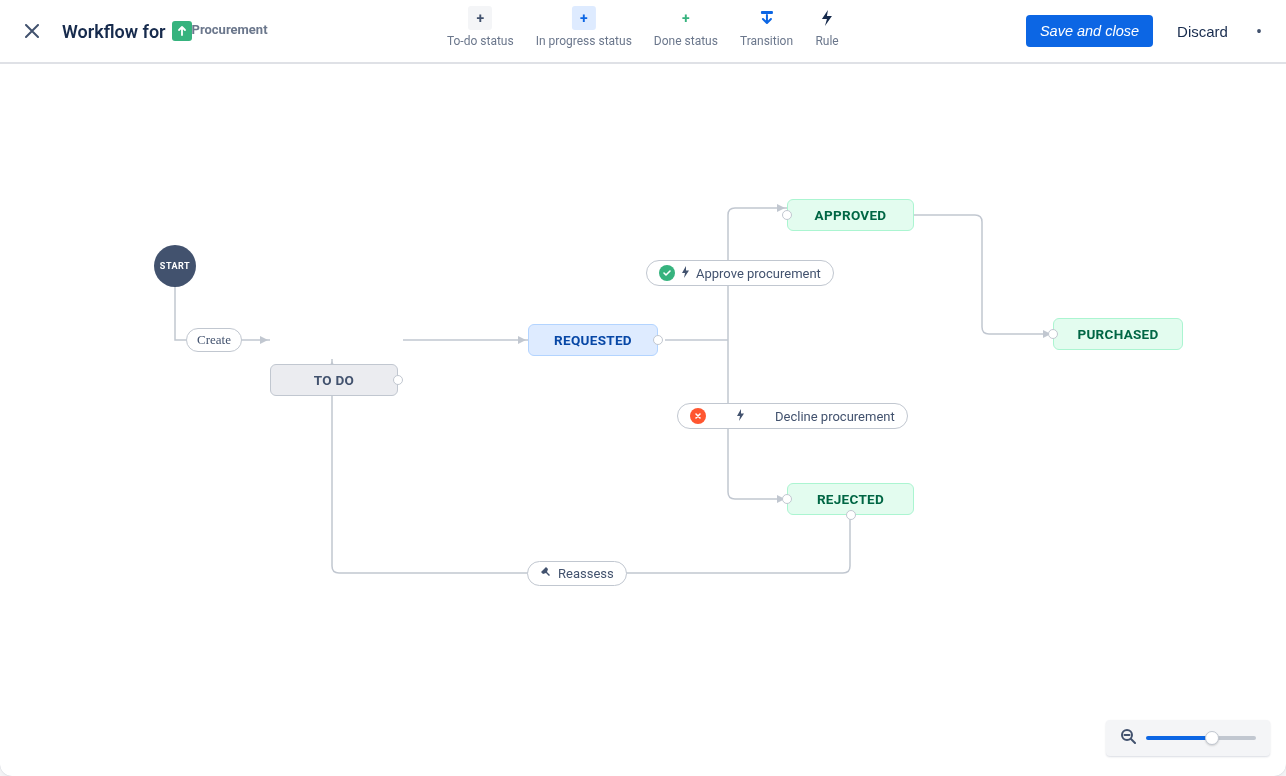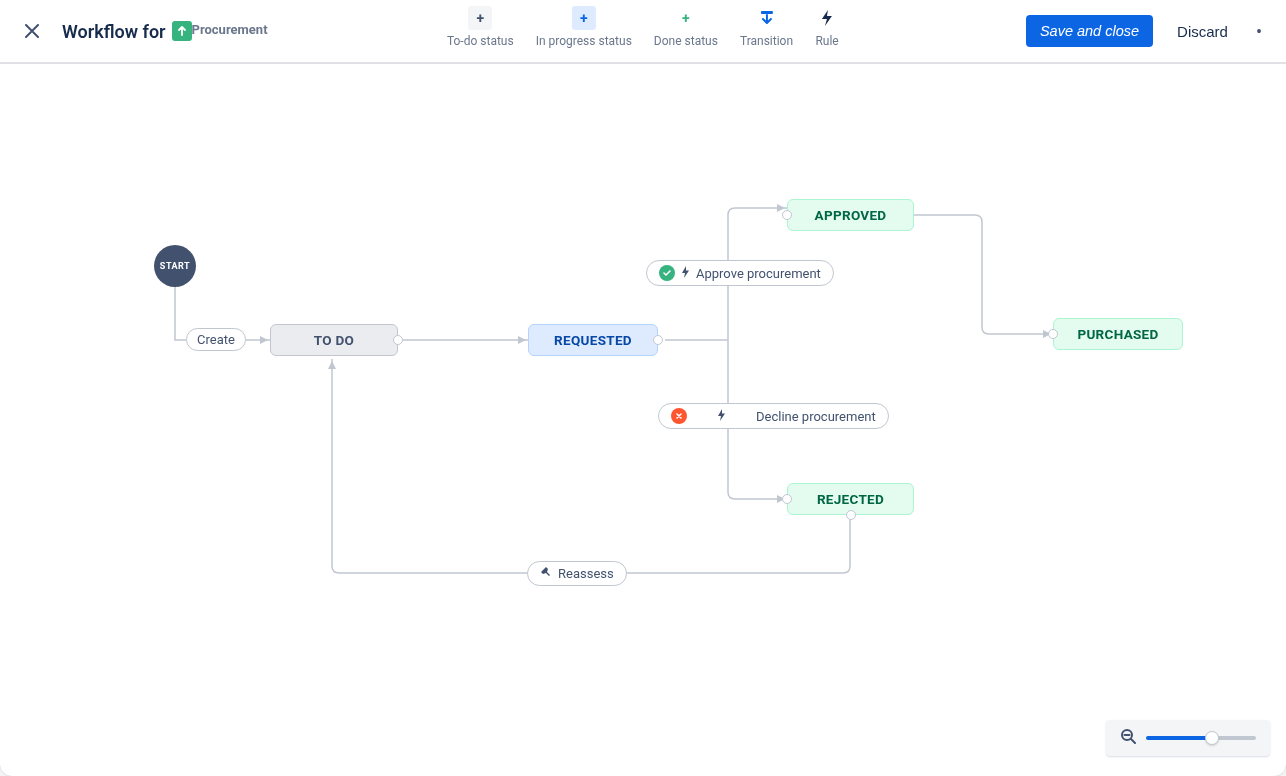--- a/index.html
+++ b/index.html
@@ -84,21 +84,21 @@
     border:1.5px solid var(--border);
   }
   .port.right { right:-6px; top:50%; transform:translateY(-50%);}
   .port.left  { left:-6px; top:50%; transform:translateY(-50%);}
   .port.bottom{ bottom:-6px; left:50%; transform:translateX(-50%);}
 
   .start-node {
     width:42px;height:42px;border-radius:50%;background:var(--node-start);
     color:#fff;font-size:9px;font-weight:700;letter-spacing:.5px;
   }
-  .status-todo { background:var(--todo-bg); color:var(--todo-text); border-color:var(--border);}
+  .status-todo { background:var(--todo-bg); color:var(--todo-text); border-color:var(--border);margin-top:40px;}
   .status-inprogress { background:var(--blue-light); color:#0747A6; border-color:var(--blue-border);}
   .status-done { background:var(--green-bg); color:var(--green-text); border-color:var(--green-border);}
 
   .pill {
     position:absolute; background:#fff; border:1px solid var(--border);
     border-radius:14px; padding:4px 12px; font-size:13px; color:var(--gray-light);
     display:flex; align-items:center; gap:6px; cursor:pointer;
   }
   .pill .circ { width:16px;height:16px;border-radius:50%;display:inline-flex;align-items:center;justify-content:center;}
   .pill .circ.green{background:var(--green-icon);}
@@ -211,21 +211,21 @@
       <polygon points="785,142 777,138 777,146" fill="#C1C7D0"></polygon>
       <polygon points="785,433 777,429 777,437" fill="#C1C7D0"></polygon>
       <polygon points="1051,268 1043,264 1043,272" fill="#C1C7D0"></polygon>
       <polygon points="332,295 328,303 336,303" fill="#C1C7D0"></polygon>
     </svg>
 
     <div class="node start-node" style="left:154px;top:179px;">
       <span>START</span>
     </div>
 
-    <div class="pill" style="left:186px;top:262px;padding:3px 10px;">
+    <div class="pill" style="left:186px;top:262px;padding:3px 10px;font-family:Liberation Serif, serif;">
       <span>Create</span>
     </div>
 
     <div class="node status-todo" style="left:270px;top:258px;width:128px;height:32px;">
       <span>TO DO</span>
       <div class="port right"></div>
     </div>
 
     <div class="node status-inprogress" style="left:528px;top:258px;width:130px;height:32px;">
       <span>REQUESTED</span>
@@ -255,21 +255,21 @@
           </svg>
       </span>
       <span class="bolt">
         <svg width="9" height="12" viewBox="0 0 9 12">
             <path d="M5 0 L1 7 H4 L3 12 L8 4.5 H5 Z" fill="currentColor"></path>
           </svg>
       </span>
       <span>Approve procurement</span>
     </div>
 
-    <div class="pill" style="left:658px;top:337px;gap:30px;">
+    <div class="pill" style="left:677px;top:337px;gap:30px;">
       <span class="circ orange">
         <svg width="10" height="10" viewBox="0 0 10 10">
             <path d="M3 3 L7 7 M7 3 L3 7" stroke="#fff" stroke-width="1.6" stroke-linecap="round"></path>
           </svg>
       </span>
       <span class="bolt">
         <svg width="9" height="12" viewBox="0 0 9 12">
             <path d="M5 0 L1 7 H4 L3 12 L8 4.5 H5 Z" fill="currentColor"></path>
           </svg>
       </span>

